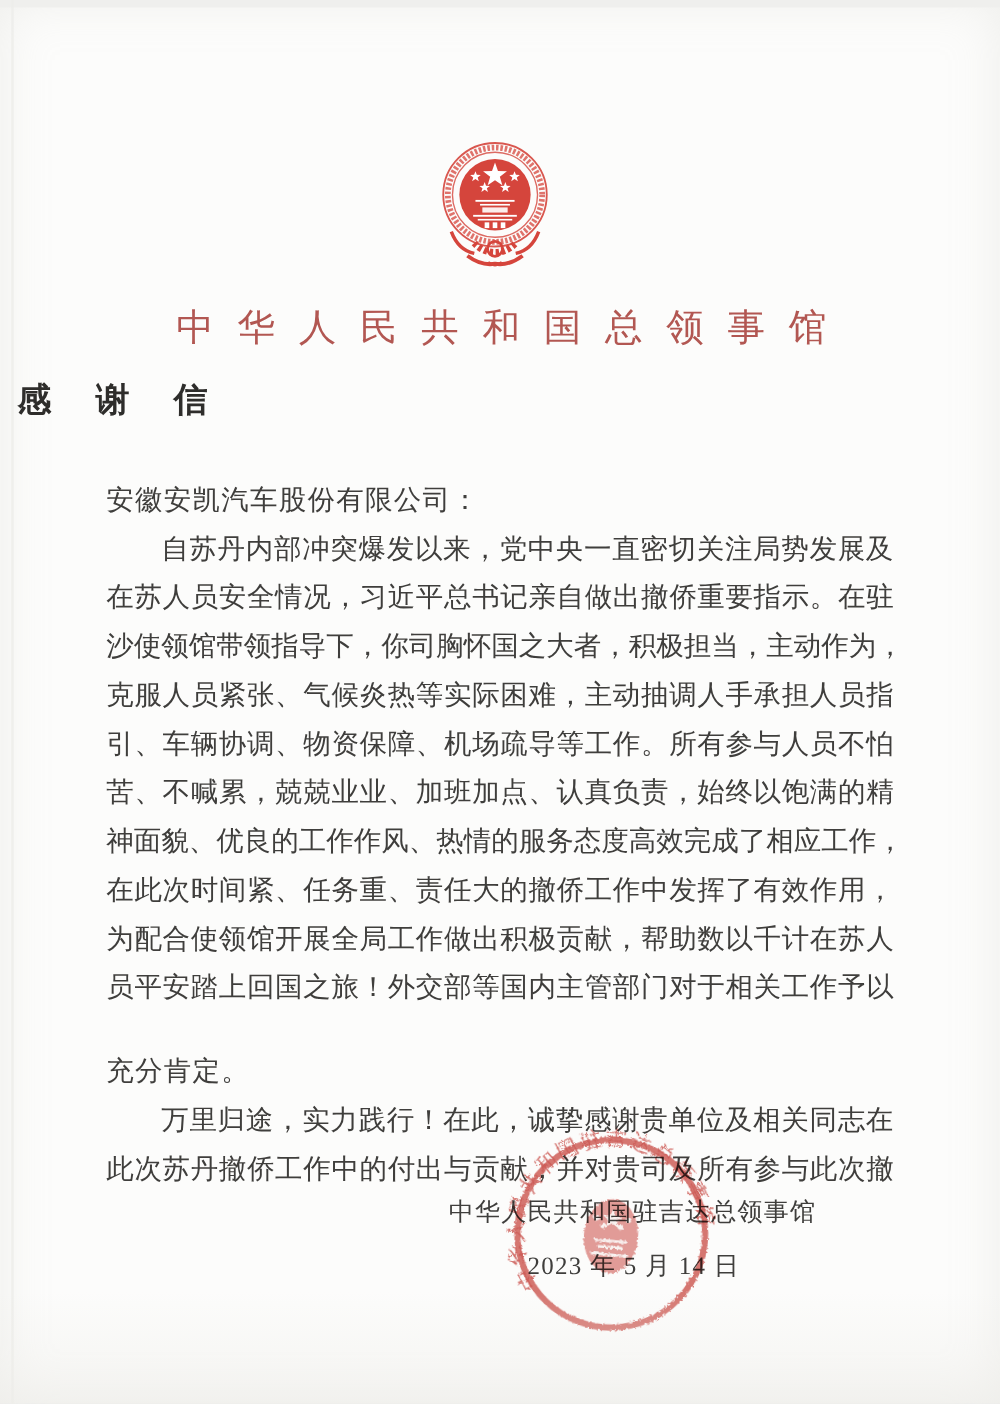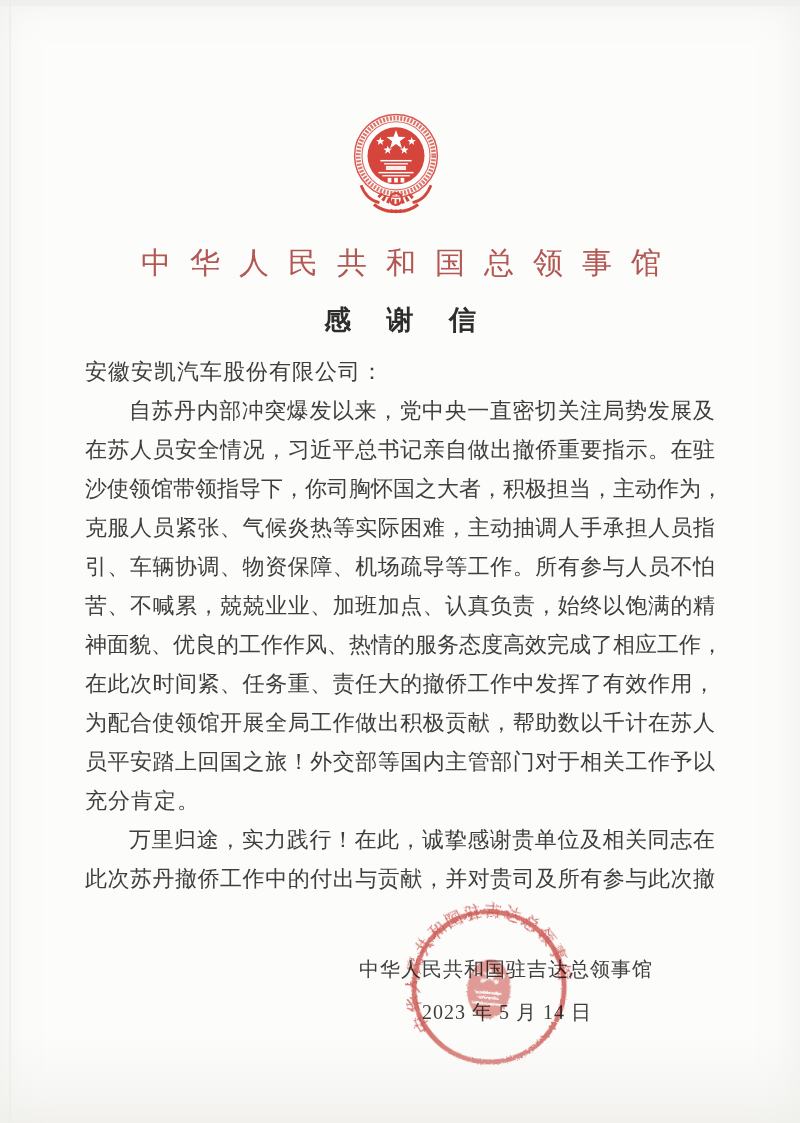--- a/index.html
+++ b/index.html
@@ -19,32 +19,32 @@
   .emblem{position:absolute;left:350px;top:111px;width:92px;height:108px;}
   .org-title{
     position:absolute;left:141px;top:246px;width:520px;
     display:flex;justify-content:space-between;
     font-size:30px;line-height:34px;color:#b25752;
     font-family:"Liberation Serif","DejaVu Serif",serif;
     font-weight:500;
   }
   .doc-title{
     position:absolute;left:0;top:302px;width:800px;
-    text-align:center;font-size:27px;font-weight:bold;color:#2e2d2b;
+    text-align:left;font-size:27px;font-weight:bold;color:#2e2d2b;
     letter-spacing:14px;padding-left:14px;box-sizing:border-box;
     font-family:"Liberation Sans","DejaVu Sans",sans-serif;
   }
   .body-text{
     position:absolute;left:85px;top:352px;width:630px;
     font-size:22px;color:#3f3e3c;
   }
   .line{height:39px;line-height:39px;white-space:nowrap;}
   .line.justify{display:flex;justify-content:space-between;}
   .line.indent{padding-left:44px;}
-  .line.short{letter-spacing:1px;}
+  .line.short{letter-spacing:1px;margin-top:28px;}
   .signature{
     position:absolute;left:359px;top:956px;width:300px;
     font-size:20px;color:#3f3e3c;letter-spacing:1px;white-space:nowrap;
   }
   .sign-date{
     position:absolute;left:422px;top:999px;width:220px;
     font-size:20px;color:#3f3e3c;letter-spacing:1px;white-space:nowrap;
   }
   .seal{
     position:absolute;left:405px;top:898px;width:168px;height:178px;

